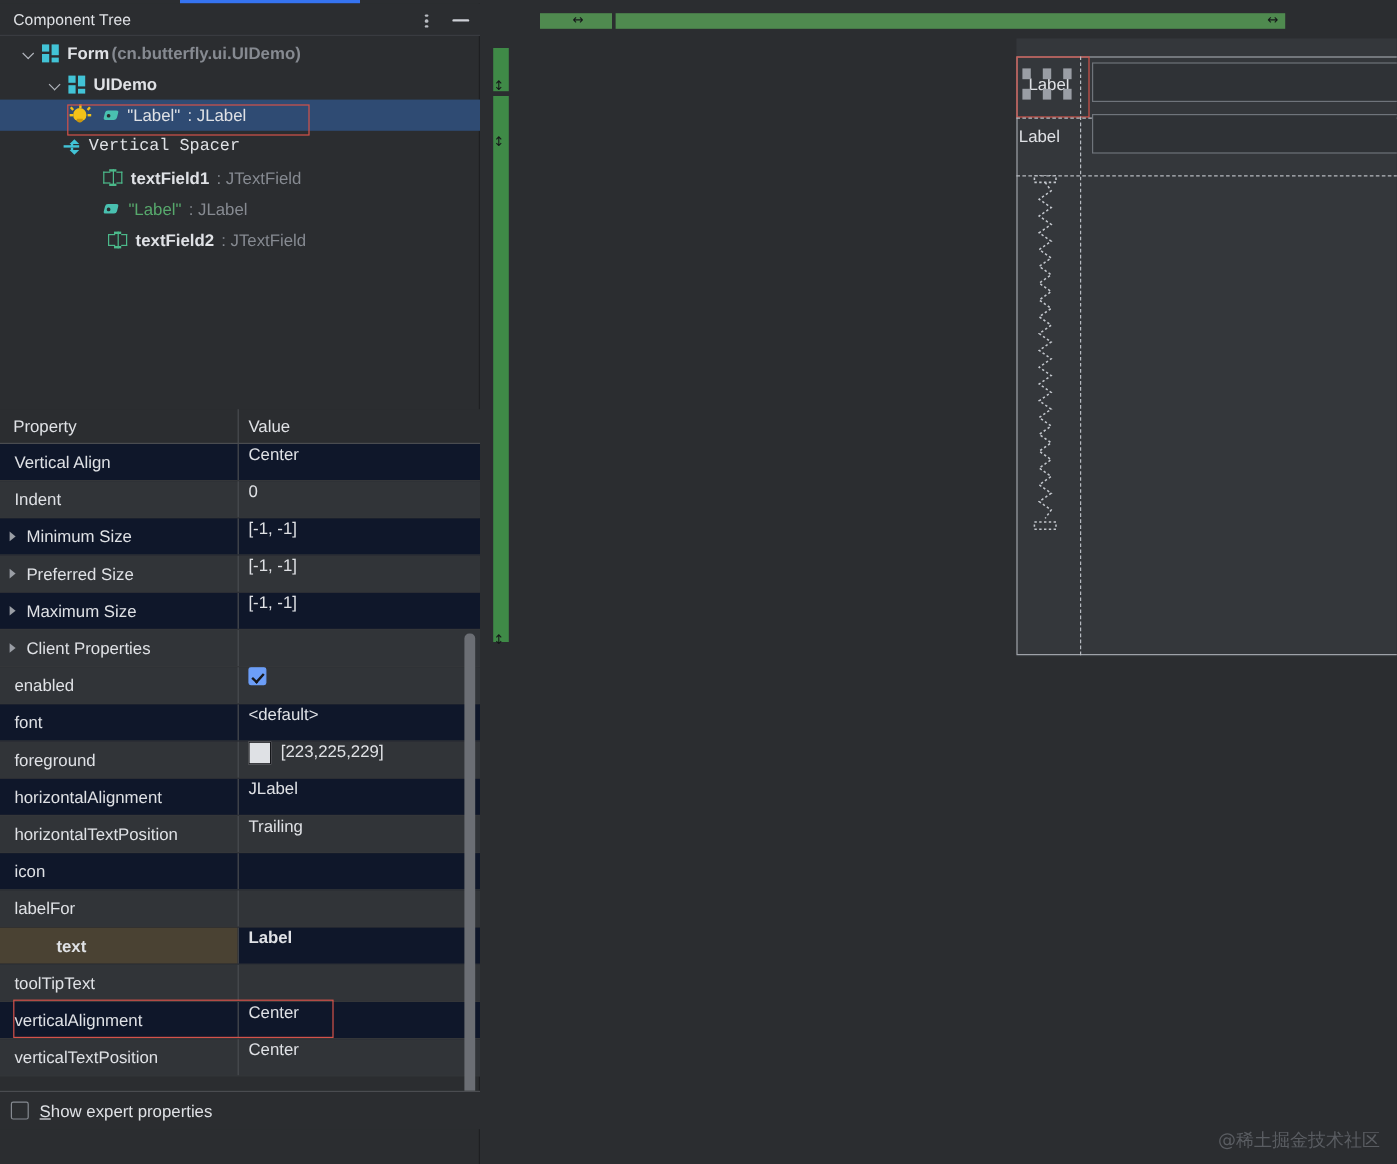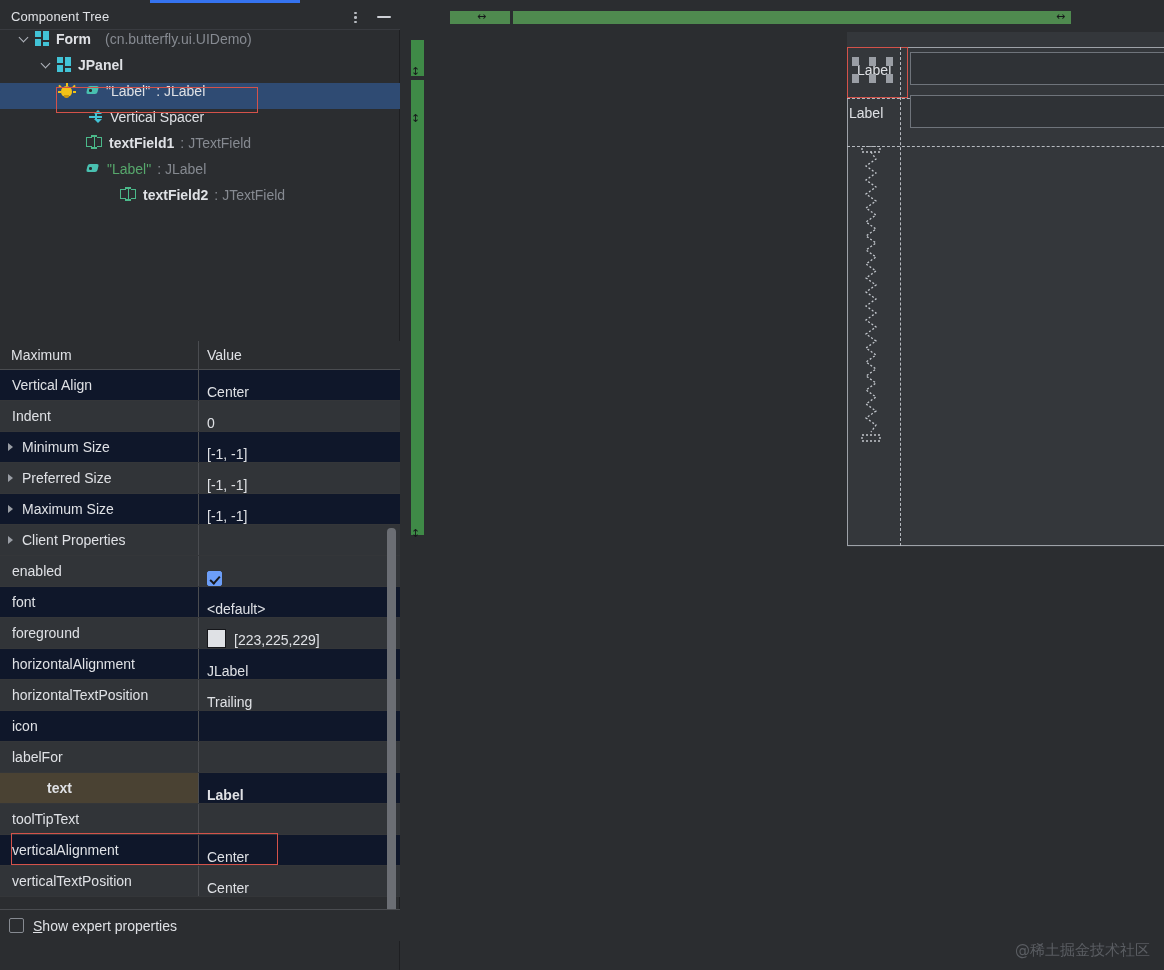--- a/index.html
+++ b/index.html
@@ -43,21 +43,21 @@
   .dots-icon i:nth-child(3) { top: 12px; }
   .min-icon { width: 16px; height: 14px; position: relative; cursor: pointer; }
   .min-icon::before {
     content: ""; position: absolute; left: 1px; top: 6px;
     width: 14px; height: 2.5px; background: #ced0d6; border-radius: 1px;
   }
 
   
   .tree { position: absolute; left: 0; top: 28px; width: 400px; height: 310px; overflow: hidden; }
   .tree-row {
-    position: relative; height: 26px; display: flex; 
+    position: relative; height: 26px; display: flex; align-items: center;
     font-size: 14px; color: #dfe1e5; white-space: nowrap;
   }
   .tree-row.selected { background: #2f4b73; }
   .tree-row .chev {
     width: 13px; height: 13px; position: relative; flex: 0 0 auto;
   }
   .tree-row .chev.open::before {
     content: ""; position: absolute; left: 2px; top: 3px;
     width: 6px; height: 6px;
     border-right: 1.6px solid #b2b6bd; border-bottom: 1.6px solid #b2b6bd;
@@ -136,21 +136,21 @@
     width: 198px; display: flex; align-items: center;
     padding-left: 12px; position: relative;
   }
   .pname.has-exp { padding-left: 22px; }
   .exp-arrow {
     position: absolute; left: 8px; top: 11px; width: 0; height: 0;
     border-top: 4px solid transparent; border-bottom: 4px solid transparent;
     border-left: 5px solid #9a9ea5;
   }
   .pval {
-    flex: 1; display: flex; align-items: flex-end; gap: 8px;
+    flex: 1; display: flex; align-items: flex-start; gap: 8px;
     padding-left: 8px; border-left: 1px solid #4a4c50;
   }
   .swatch { width: 19px; height: 19px; border: 1px solid #15161a; flex: 0 0 auto; }
   .cbx {
     width: 15px; height: 15px; border-radius: 2px; position: relative; flex: 0 0 auto;
     background: #6c9ef8; border: 1px solid #6c9ef8;
   }
   .cbx::after {
     content: ""; position: absolute; left: 4px; top: 1.5px;
     width: 4px; height: 8px; border-right: 2px solid #17181c; border-bottom: 2px solid #17181c;
@@ -251,53 +251,53 @@
 
       <div class="tree-row" style="padding-left:18px;">
         <span class="chev open"></span>
         <span class="ic ic-form" style="margin:0 6px 0 4px;">
             <span></span>
             <span></span>
             <span></span>
             <span></span>
           </span>
         <span class="bold">Form</span>
-        <span class="dim" style="margin-left:14px;">(cn.butterfly.ui.UIDemo)</span>
+        <span class="dim" style="margin-left:2px;font-weight:bold;">(cn.butterfly.ui.UIDemo)</span>
       </div>
 
       <div class="tree-row" style="padding-left:40px;">
         <span class="chev open"></span>
         <span class="ic ic-form" style="margin:0 6px 0 4px;">
             <span></span>
             <span></span>
             <span></span>
             <span></span>
           </span>
-        <span class="bold">JPanel</span>
+        <span class="bold">UIDemo</span>
       </div>
 
       <div class="tree-row selected" style="padding-left:58px;">
         <span class="ic ic-bulb">
           <span class="glow"></span>
             <span class="base"></span>
           <span class="ray r1"></span>
             <span class="ray r2"></span>
             <span class="ray r3"></span>
             <span class="ray r4"></span>
             <span class="ray r5"></span>
         </span>
         <span class="ic ic-tag" style="margin:0 6px 0 10px;">
             <span class="body"></span>
             <span class="hole"></span>
           </span>
         <span>"Label"</span>
         <span style="margin-left:6px;">: JLabel</span>
       </div>
 
-      <div class="tree-row" style="padding-left:88px;">
+      <div class="tree-row" style="padding-left:52px;font-family:Liberation Mono, monospace;">
         <span class="ic ic-spacer" style="margin-right:7px;">
           <span class="bar"></span>
             <span class="up"></span>
             <span class="dn"></span>
             <span class="st1"></span>
             <span class="st2"></span>
         </span>
         <span>Vertical Spacer</span>
       </div>
 
@@ -315,38 +315,38 @@
 
       <div class="tree-row" style="padding-left:86px;">
         <span class="ic ic-tag" style="margin-right:7px;">
             <span class="body"></span>
             <span class="hole"></span>
           </span>
         <span class="grn">"Label"</span>
         <span class="dim" style="margin-left:6px;">: JLabel</span>
       </div>
 
-      <div class="tree-row" style="padding-left:120px;">
+      <div class="tree-row" style="padding-left:90px;">
         <span class="ic ic-tf" style="margin-right:7px;">
           <span class="lb"></span>
             <span class="rb"></span>
             <span class="ct"></span>
             <span class="cb"></span>
             <span class="car"></span>
         </span>
         <span class="bold">textField2</span>
         <span class="dim" style="margin-left:6px;">: JTextField</span>
       </div>
 
       <div class="sel-outline" style="left:56px; top:56px; width:202px; height:26px;"></div>
     </div>
 
     <div class="prop-wrap">
       <div class="prop-head">
-        <div class="c1">Maximum</div>
+        <div class="c1">Property</div>
         <div class="c2">Value</div>
       </div>
 
       <div class="prop-body">
 
         <div class="prow odd">
           <div class="pname">Vertical Align</div>
           <div class="pval">
               <span>Center</span>
             </div>

